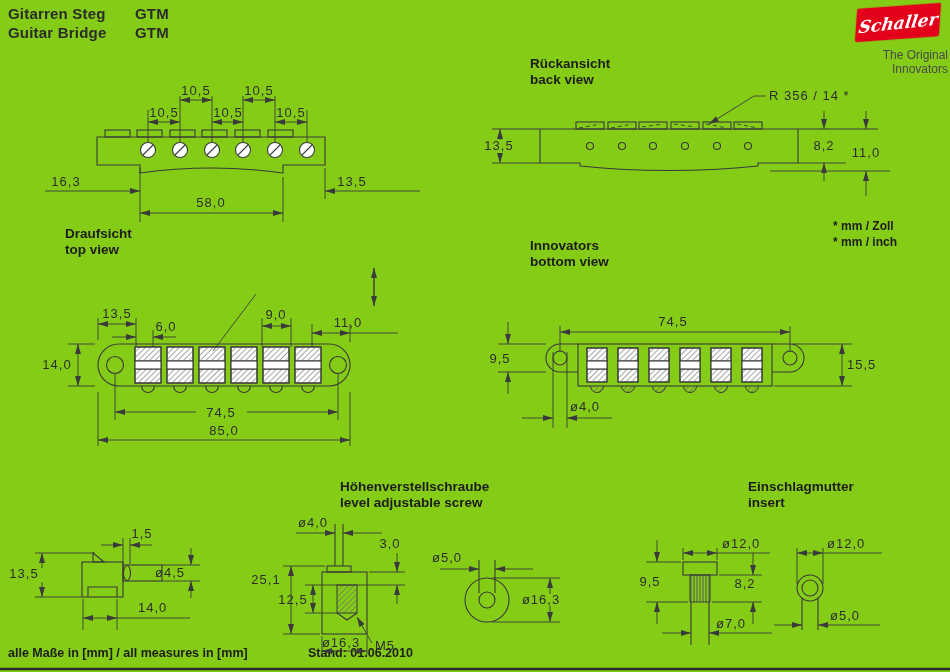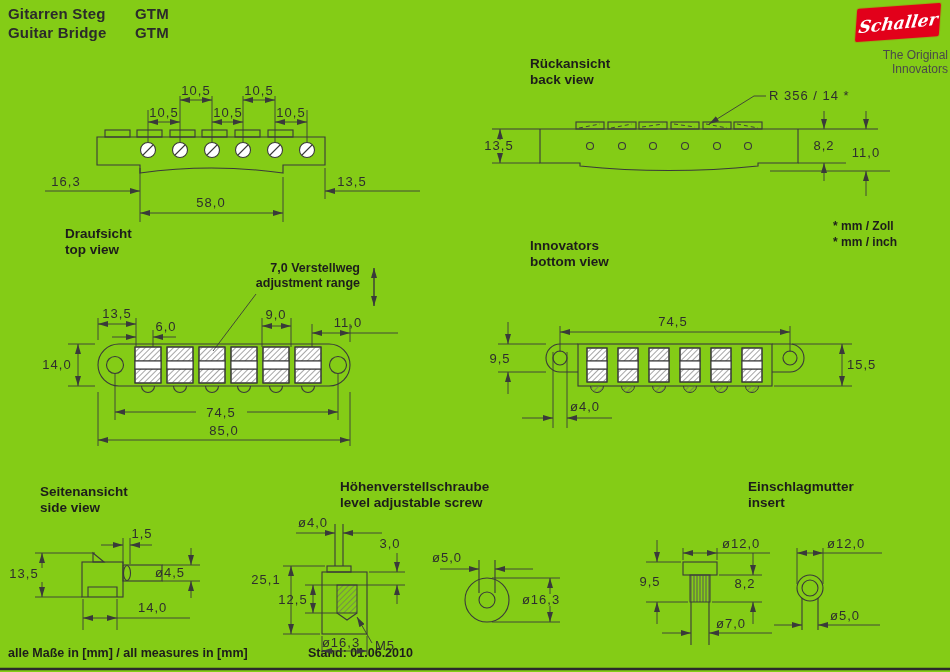--- a/index.html
+++ b/index.html
@@ -49,28 +49,20 @@
     <div>* mm / Zoll</div>
     <div>* mm / inch</div>
   </div>
   <div class="vtitle" style="left:65px; top:226px;">
     <div>Draufsicht</div>
     <div>top view</div>
   </div>
   <div class="vtitle" style="left:530px; top:238px;">
     <div>Innovators</div>
     <div>bottom view</div>
-  </div>
-  <div class="annot" style="left:250px; top:261px; width:110px;">
-    <div>7,0 Verstellweg</div>
-    <div>adjustment range</div>
-  </div>
-  <div class="vtitle" style="left:40px; top:484px;">
-    <div>Seitenansicht</div>
-    <div>side view</div>
   </div>
   <div class="vtitle" style="left:340px; top:479px;">
     <div>Höhenverstellschraube</div>
     <div>level adjustable screw</div>
   </div>
   <div class="vtitle" style="left:748px; top:479px;">
     <div>Einschlagmutter</div>
     <div>insert</div>
   </div>
 

